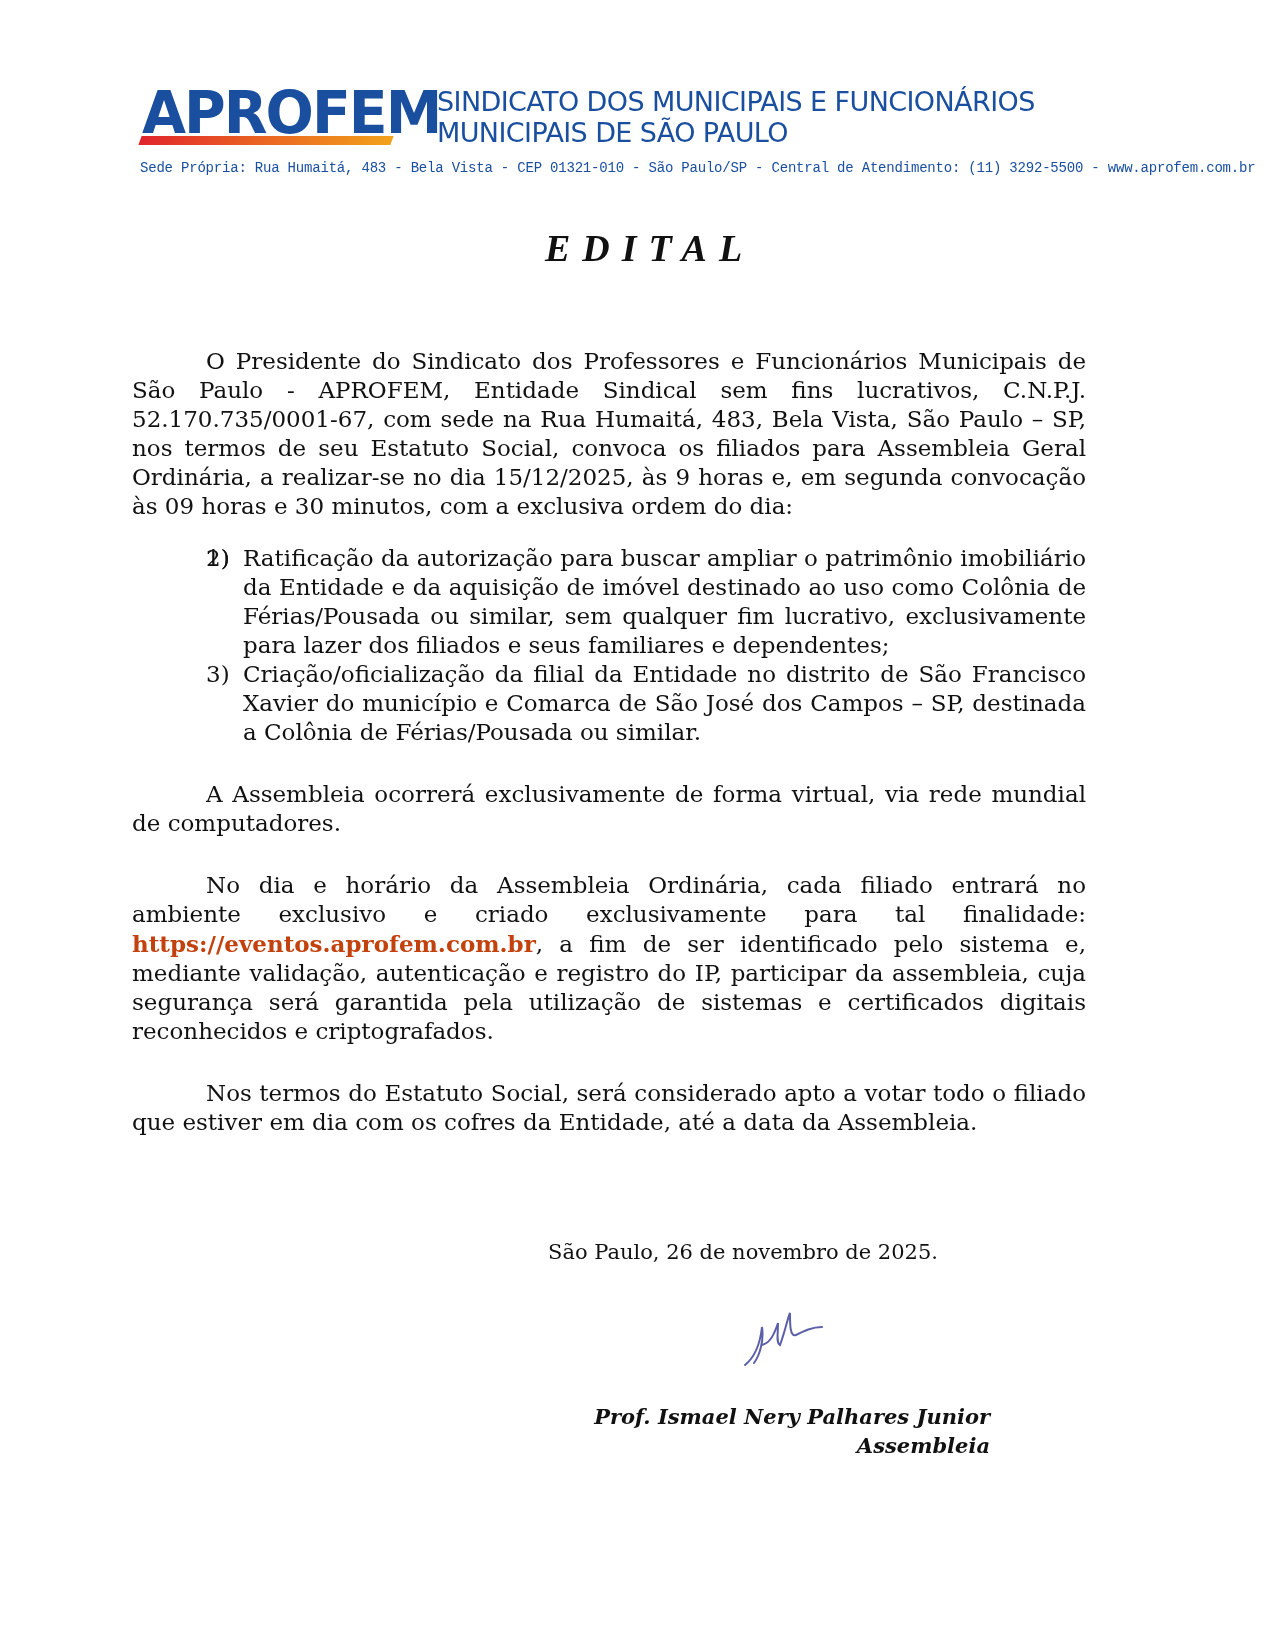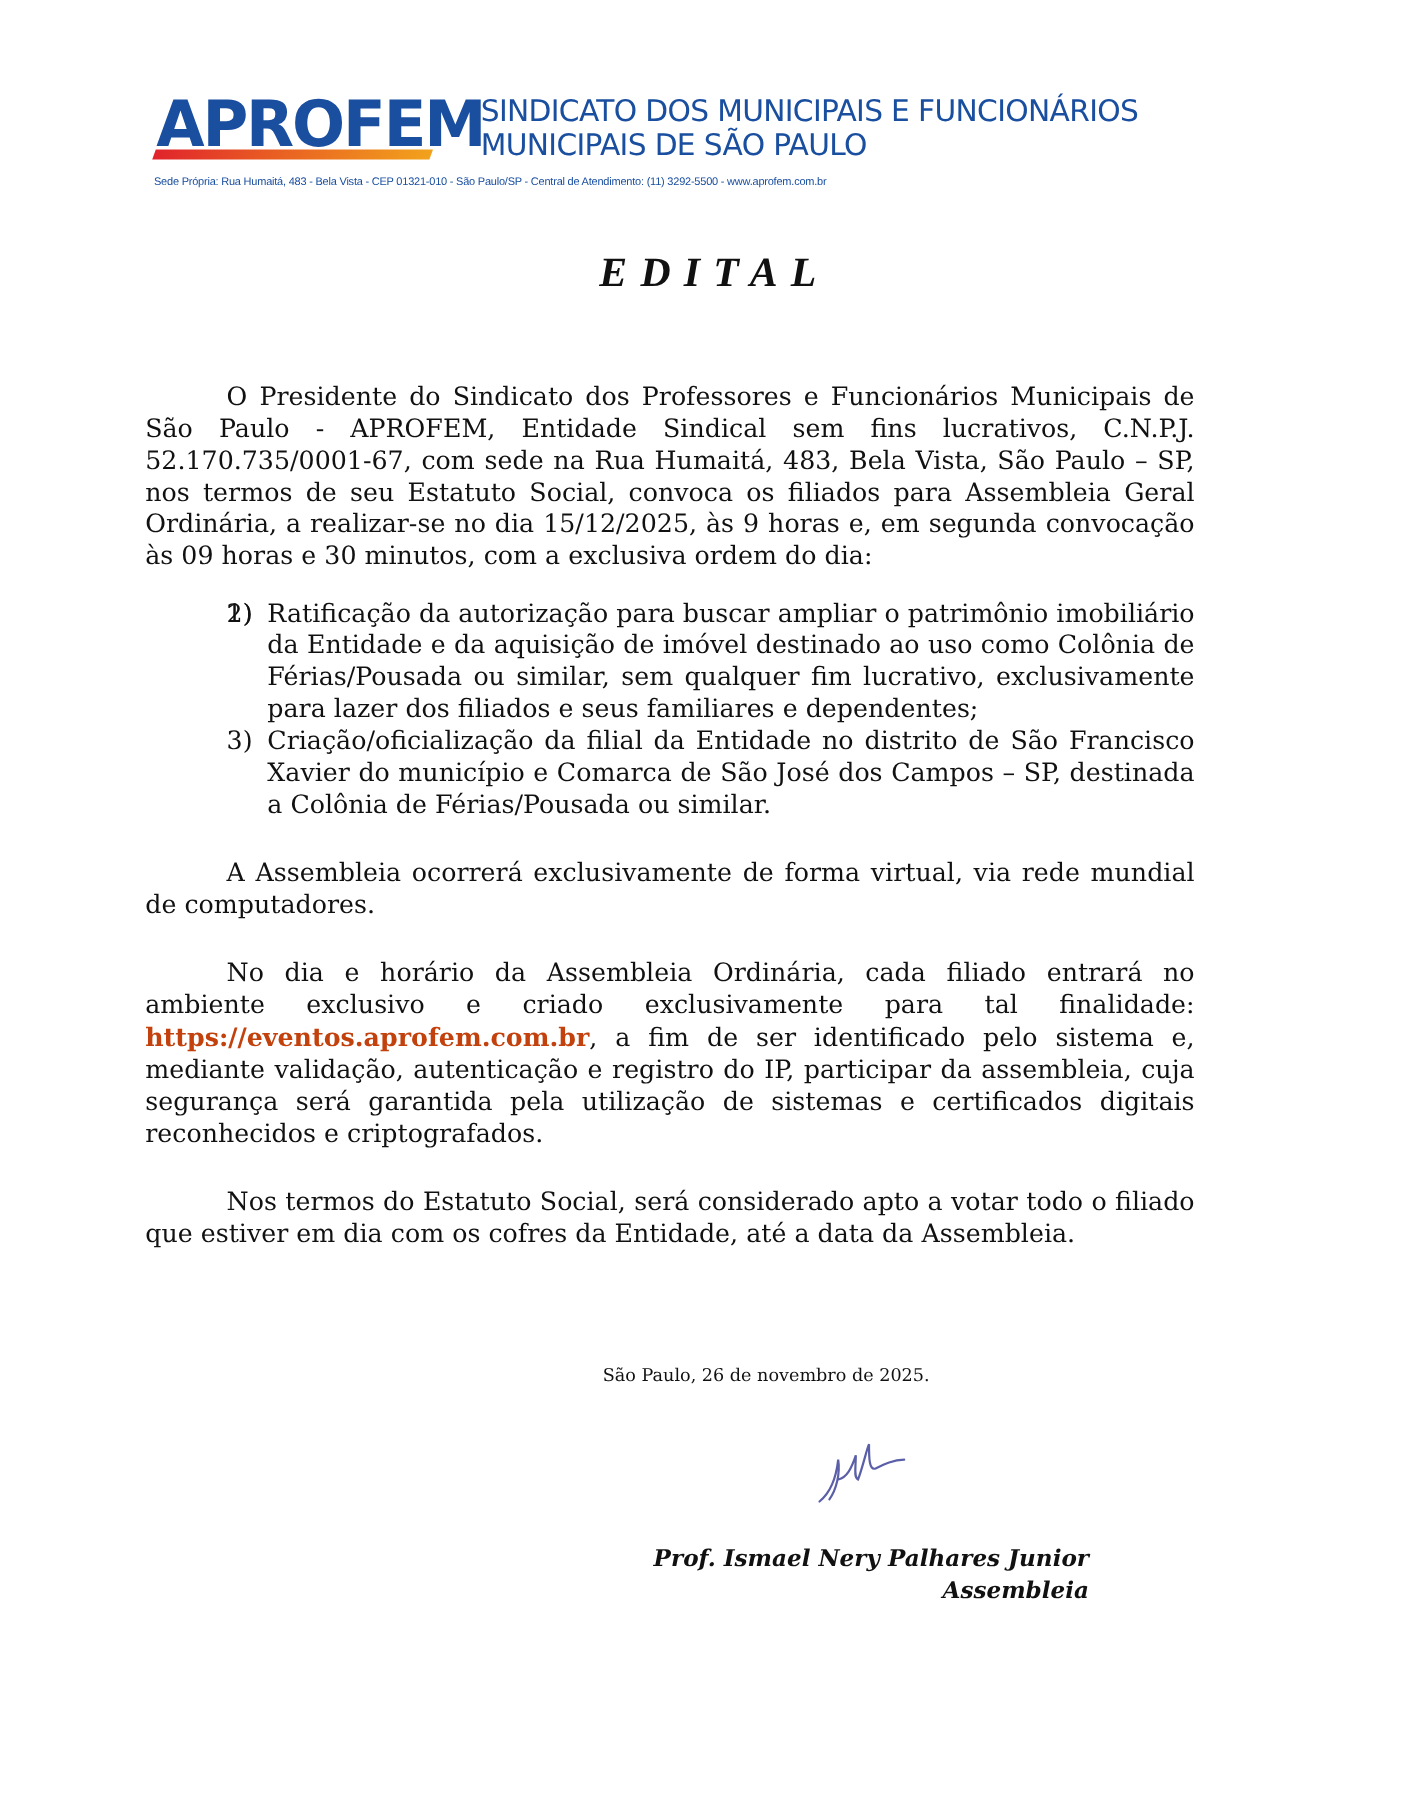--- a/index.html
+++ b/index.html
@@ -20,21 +20,21 @@
     background: linear-gradient(90deg, #e0242c 0%, #e85a23 40%, #f2a21c 100%);
     transform: skewX(-20deg);
   }
   .org-name {
     position: absolute; left: 297px; top: 2px;
     font-family: "DejaVu Sans", sans-serif; font-size: 27px; line-height: 31px;
     color: #1a4fa0; letter-spacing: -0.6px; white-space: nowrap;
   }
   .address {
     position: absolute; left: 0; top: 76px;
-    font-family: Liberation Sans, sans-serif; font-size: 10px; color: #1a4fa0;
+    font-family: Liberation Mono, monospace; font-size: 14px; color: #1a4fa0;
     white-space: nowrap; letter-spacing: -0.2px; text-align: right;
   }
 
   
   .title {
     position: absolute; left: 0; width: 1275px; top: 226px; text-align: center;
     font-family: "Liberation Serif", serif; font-weight: bold; font-style: italic;
     font-size: 38px; letter-spacing: 12px; padding-left: 12px; color: #111;
   }
 
@@ -45,21 +45,21 @@
   }
   .para { text-align: justify; text-indent: 74px; margin: 0; }
   .list { margin: 23px 0 0 0; padding: 0; list-style: none; }
   .list-item { position: relative; padding-left: 111px; text-align: justify; }
   .list-num { position: absolute; left: 74px; top: 0; }
   .gap { height: 33px; }
   .link { color: #c2410c; font-weight: bold; }
 
   .date-line {
     position: absolute; left: 548px; top: 1240px;
-    font-family: "DejaVu Serif", serif; font-size: 16px; color: #111; white-space: nowrap;
+    font-family: "DejaVu Serif", serif; font-size: 21px; color: #111; white-space: nowrap;
   }
   .signature { position: absolute; left: 740px; top: 1305px; width: 100px; height: 75px; }
   .signer {
     position: absolute; left: 520px; width: 470px; top: 1402px; text-align: right;
     font-family: "DejaVu Serif", serif; font-weight: bold; font-style: italic;
     font-size: 21px; line-height: 29px; color: #111;
   }
 </style>
 </head>
 <body>

